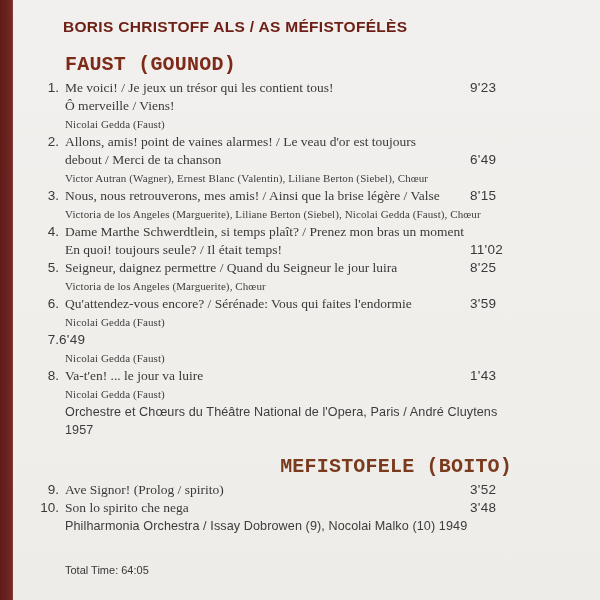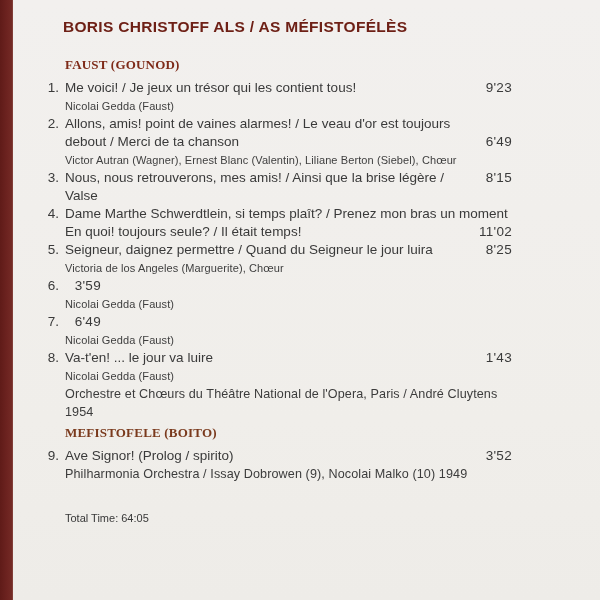--- a/index.html
+++ b/index.html
@@ -29,46 +29,47 @@
   .album-title {
     margin: 0 0 18px 39px;
     font-size: 15.5px;
     font-weight: bold;
     letter-spacing: 0.3px;
     line-height: 20px;
     color: #6e2016;
   }
   .section-header {
     margin: 0 0 4px 41px;
-    font-family: Liberation Serif, serif;
-    font-size: 13px;
+    font-family: Liberation Mono, monospace;
+    font-size: 20px;
     font-weight: 600;
     letter-spacing: 0.2px;
     line-height: 20px;
     color: #7e2a18;
   }
-  .section-header.boito { color: #7a3a1d; margin-top: 2px; }
+  .section-header.boito { color: #7a3a1d; margin-top: 18px; text-align: right; }
   .line {
     display: flex;
     align-items: baseline;
     line-height: 18px;
     font-size: 13.5px;
   }
   .num {
     flex: none;
     width: 35px;
     text-align: right;
   }
   .txt {
     flex: 1;
     padding-left: 6px;
+    font-family: Liberation Serif, serif;
   }
   .time {
     flex: none;
-    text-align: right;
+    text-align: left;
     min-width: 42px;
     letter-spacing: 0.3px;
   }
   .credits {
     font-size: 11px;
     color: #3e3e3e;
     letter-spacing: 0.1px;
   }
   .section-footer {
     margin-left: 41px;
@@ -97,20 +98,24 @@
       <h2 class="section-header">FAUST (GOUNOD)</h2>
 
       <div class="track">
         <div class="line">
           <span class="num">1.</span>
           <span class="txt">Me voici! / Je jeux un trésor qui les contient tous!</span>
           <span class="time">9'23</span>
         </div>
         <div class="line">
           <span class="num"></span>
+          <span class="txt">Ô merveille / Viens!</span>
+        </div>
+        <div class="line">
+          <span class="num"></span>
           <span class="txt credits">Nicolai Gedda (Faust)</span>
         </div>
       </div>
 
       <div class="track">
         <div class="line">
           <span class="num">2.</span>
           <span class="txt">Allons, amis! point de vaines alarmes! / Le veau d'or est toujours</span>
         </div>
         <div class="line">
@@ -123,20 +128,24 @@
           <span class="txt credits">Victor Autran (Wagner), Ernest Blanc (Valentin), Liliane Berton (Siebel), Chœur</span>
         </div>
       </div>
 
       <div class="track">
         <div class="line">
           <span class="num">3.</span>
           <span class="txt">Nous, nous retrouverons, mes amis! / Ainsi que la brise légère / Valse</span>
           <span class="time">8'15</span>
         </div>
+        <div class="line">
+          <span class="num"></span>
+          <span class="txt credits">Victoria de los Angeles (Marguerite), Liliane Berton (Siebel), Nicolai Gedda (Faust), Chœur</span>
+        </div>
       </div>
 
       <div class="track">
         <div class="line">
           <span class="num">4.</span>
           <span class="txt">Dame Marthe Schwerdtlein, si temps plaît? / Prenez mon bras un moment</span>
         </div>
         <div class="line">
           <span class="num"></span>
           <span class="txt">En quoi! toujours seule? / Il était temps!</span>
@@ -152,20 +161,21 @@
         </div>
         <div class="line">
           <span class="num"></span>
           <span class="txt credits">Victoria de los Angeles (Marguerite), Chœur</span>
         </div>
       </div>
 
       <div class="track">
         <div class="line">
           <span class="num">6.</span>
+          <span class="txt">Qu'attendez-vous encore? / Sérénade: Vous qui faites l'endormie</span>
           <span class="time">3'59</span>
         </div>
         <div class="line">
           <span class="num"></span>
           <span class="txt credits">Nicolai Gedda (Faust)</span>
         </div>
       </div>
 
       <div class="track">
         <div class="line">
@@ -183,34 +193,41 @@
           <span class="num">8.</span>
           <span class="txt">Va-t'en! ... le jour va luire</span>
           <span class="time">1'43</span>
         </div>
         <div class="line">
           <span class="num"></span>
           <span class="txt credits">Nicolai Gedda (Faust)</span>
         </div>
       </div>
 
-      <div class="section-footer">Orchestre et Chœurs du Théâtre National de l'Opera, Paris / André Cluytens 1954</div>
+      <div class="section-footer">Orchestre et Chœurs du Théâtre National de l'Opera, Paris / André Cluytens 1957</div>
     </div>
 
     <div>
       <h2 class="section-header boito">MEFISTOFELE (BOITO)</h2>
 
       <div class="track">
         <div class="line">
           <span class="num">9.</span>
           <span class="txt">Ave Signor! (Prolog / spirito)</span>
           <span class="time">3'52</span>
         </div>
       </div>
 
+      <div class="track">
+        <div class="line">
+          <span class="num">10.</span>
+          <span class="txt">Son lo spirito che nega</span>
+          <span class="time">3'48</span>
+        </div>
+      </div>
 
       <div class="section-footer">Philharmonia Orchestra / Issay Dobrowen (9), Nocolai Malko (10) 1949</div>
     </div>
 
     <div class="total-time">Total Time: 64:05</div>
 
   </div>
 </div>
 
 </body></html>

